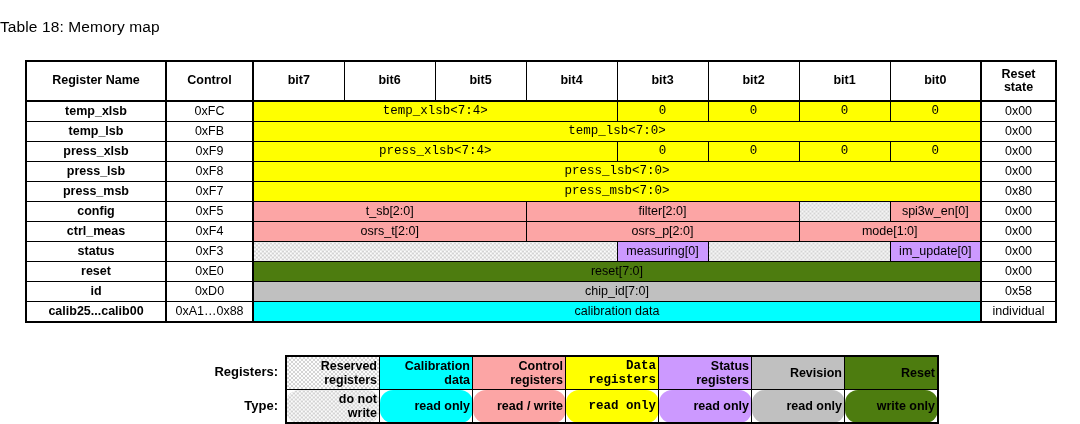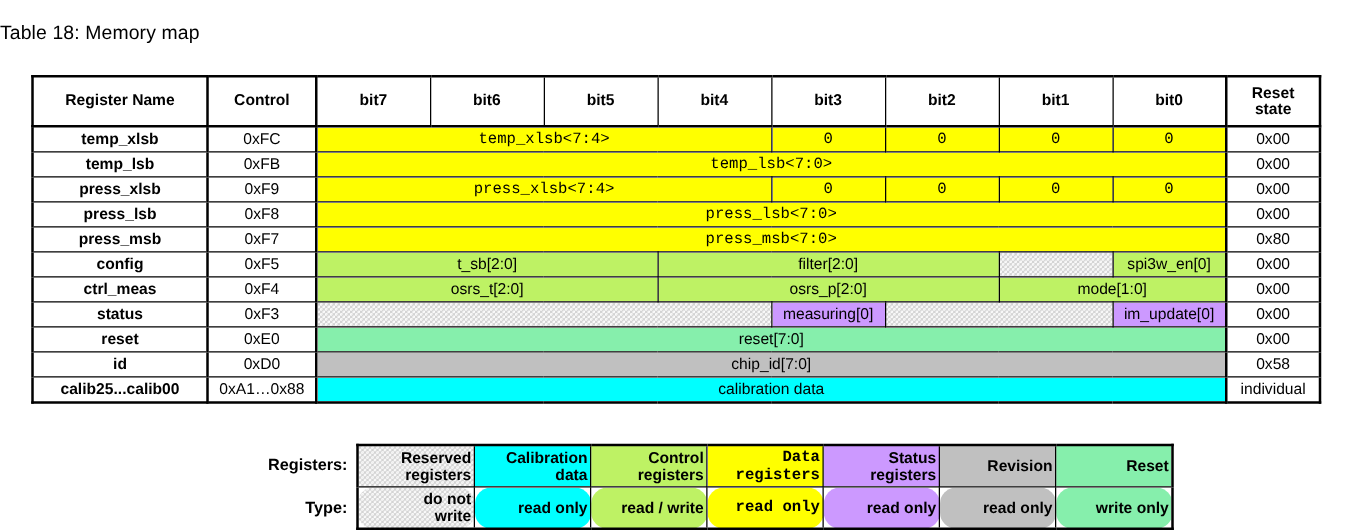--- a/index.html
+++ b/index.html
@@ -68,24 +68,24 @@
   .outer-l { border-left: 2px solid #000 !important; }
   .outer-r { border-right: 2px solid #000 !important; }
   .outer-t { border-top: 2px solid #000 !important; }
 
   
   .sep-r { border-right: 2px solid #000 !important; }
 
   
   .f-data    { background: #FFFF00; font-family: Liberation Mono, monospace; }
   .f-status  { background: #CC99FF; }
-  .f-reset   { background: #86efac; }
+  .f-reset   { background: #4d7c0f; }
   .f-rev     { background: #C0C0C0; margin-top: 20px; }
   .f-calib   { background: #00FFFF; }
-  .f-ctrl    { background: #bef264; }
+  .f-ctrl    { background: #fca5a5; }
   .f-white   { background: #FFFFFF; }
   .f-reserved {
     background-color: #D4D4D4;
     background-image:
       linear-gradient(45deg, rgba(255,255,255,.95) 25%, transparent 25%, transparent 75%, rgba(255,255,255,.95) 75%),
       linear-gradient(45deg, rgba(255,255,255,.95) 25%, transparent 25%, transparent 75%, rgba(255,255,255,.95) 75%);
     background-size: 4px 4px;
     background-position: 0 0, 2px 2px;
   }
 

